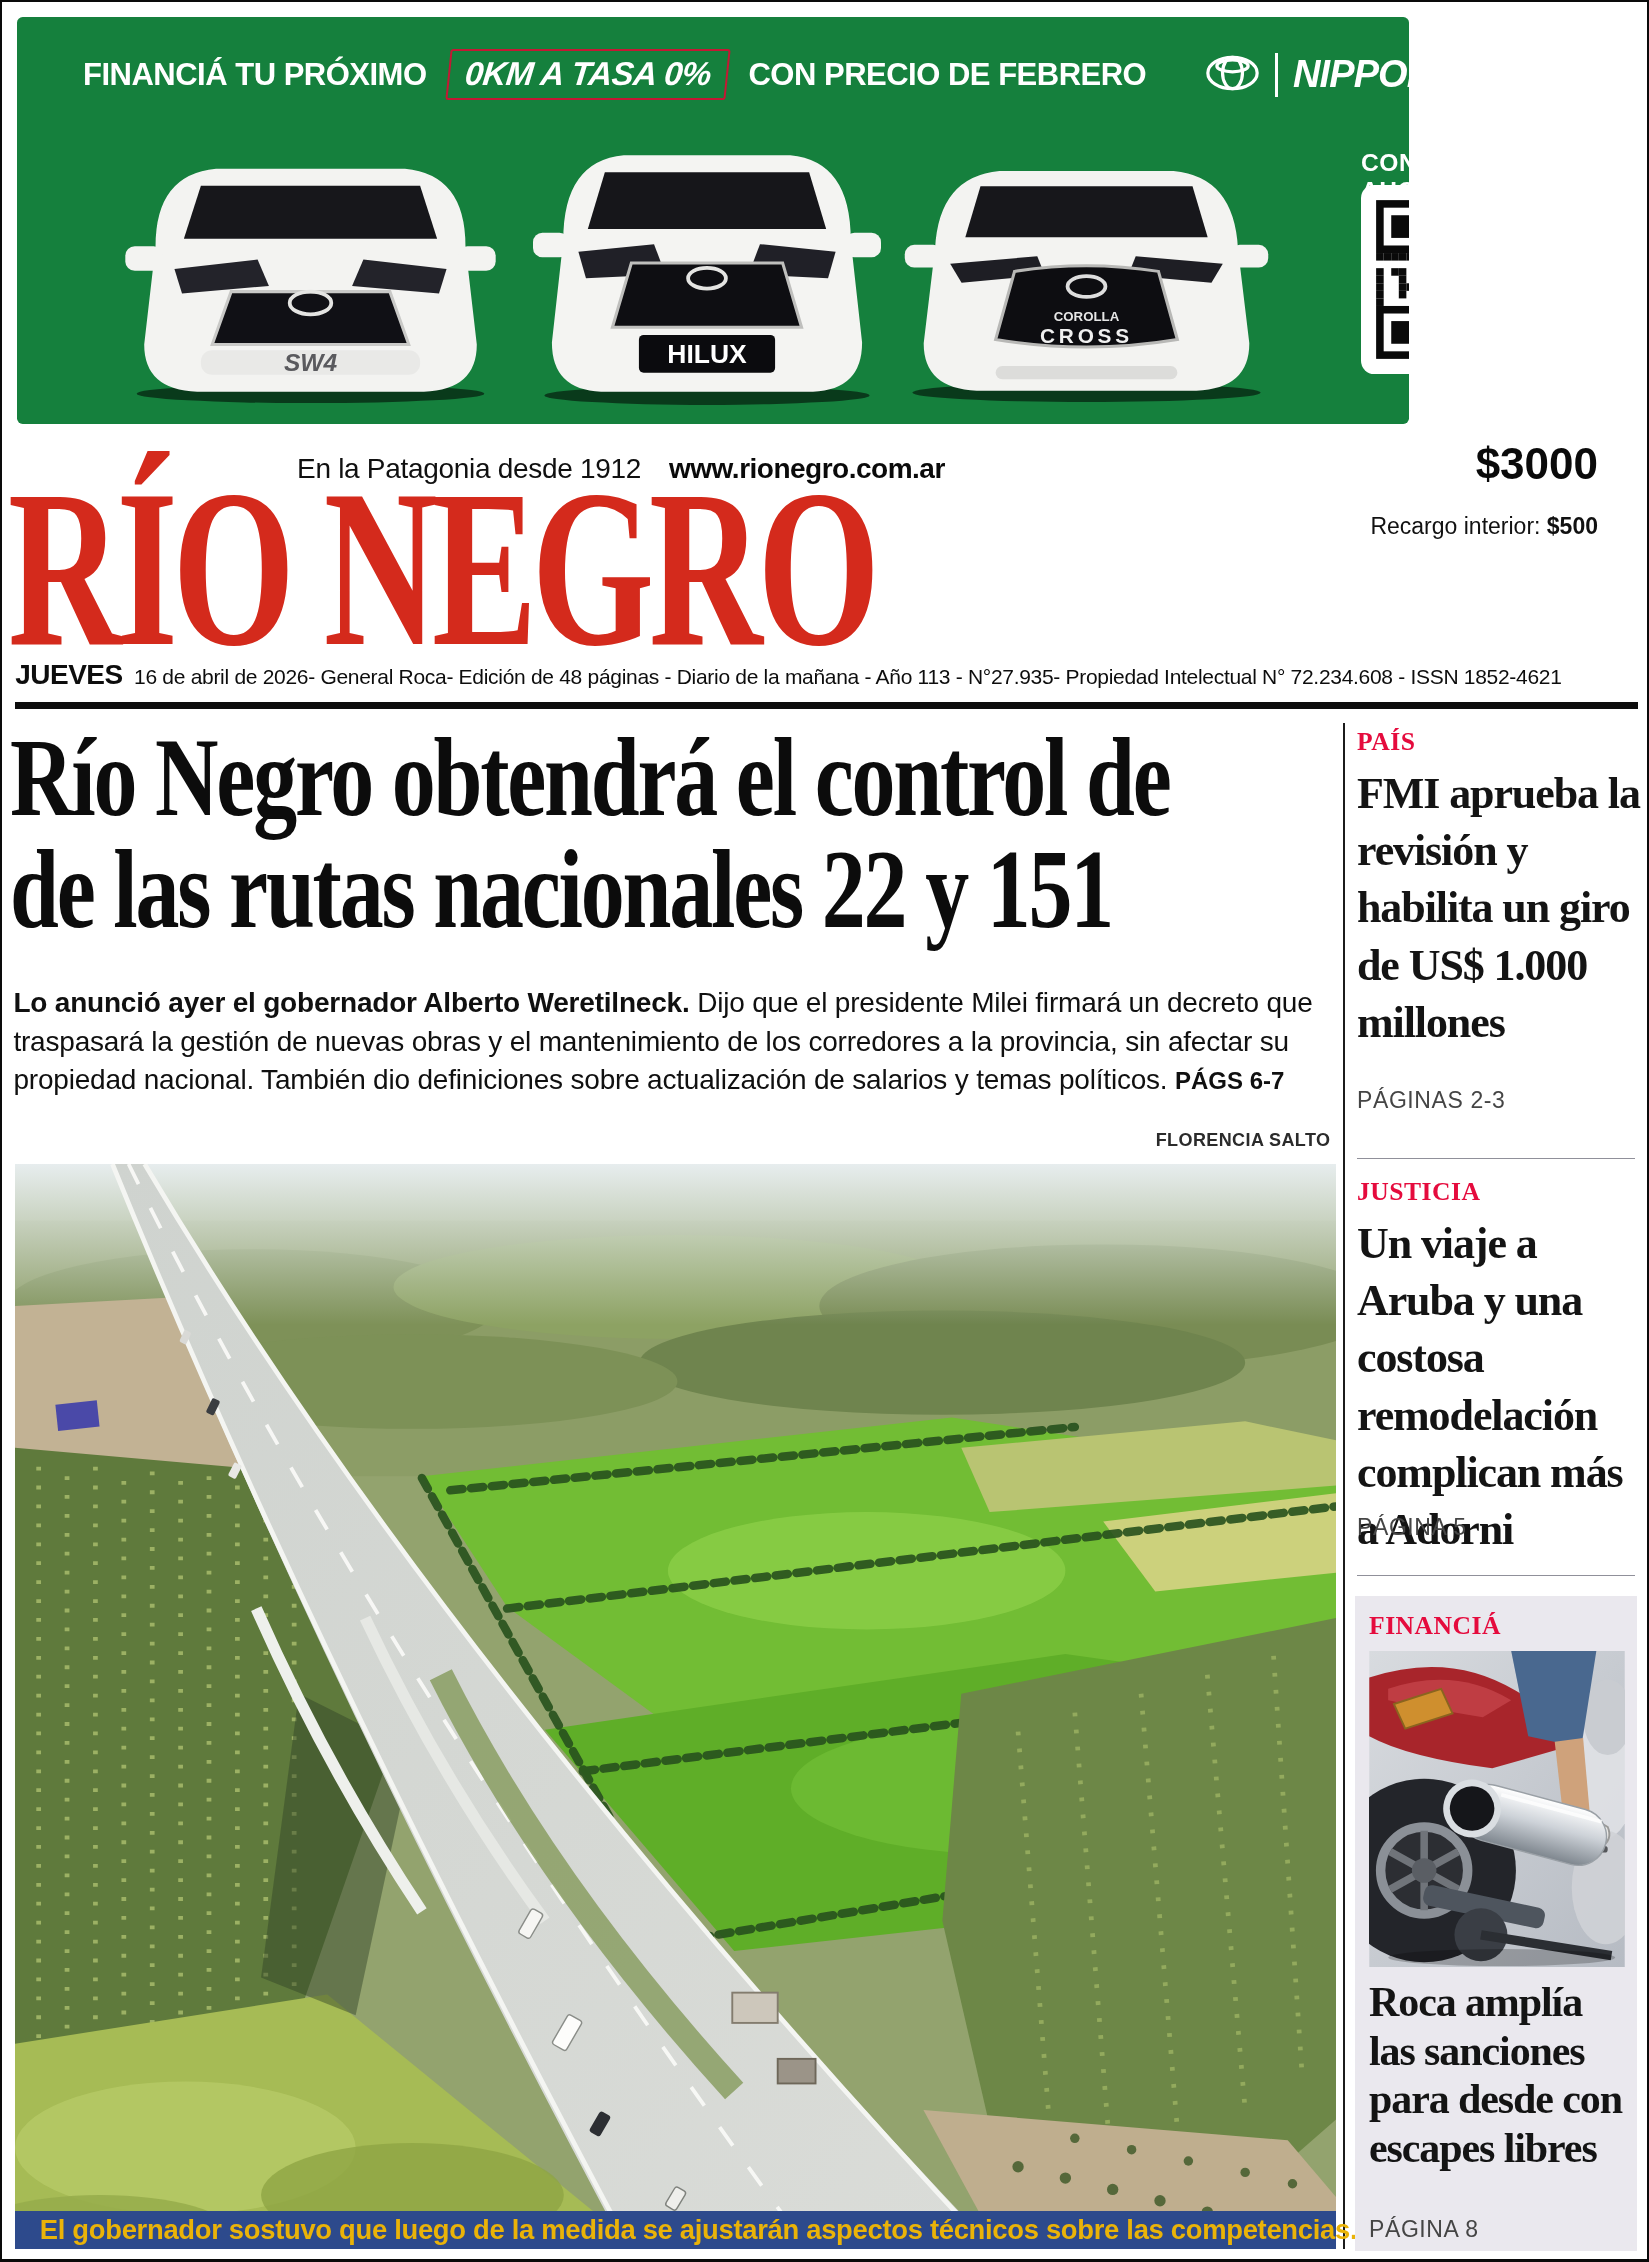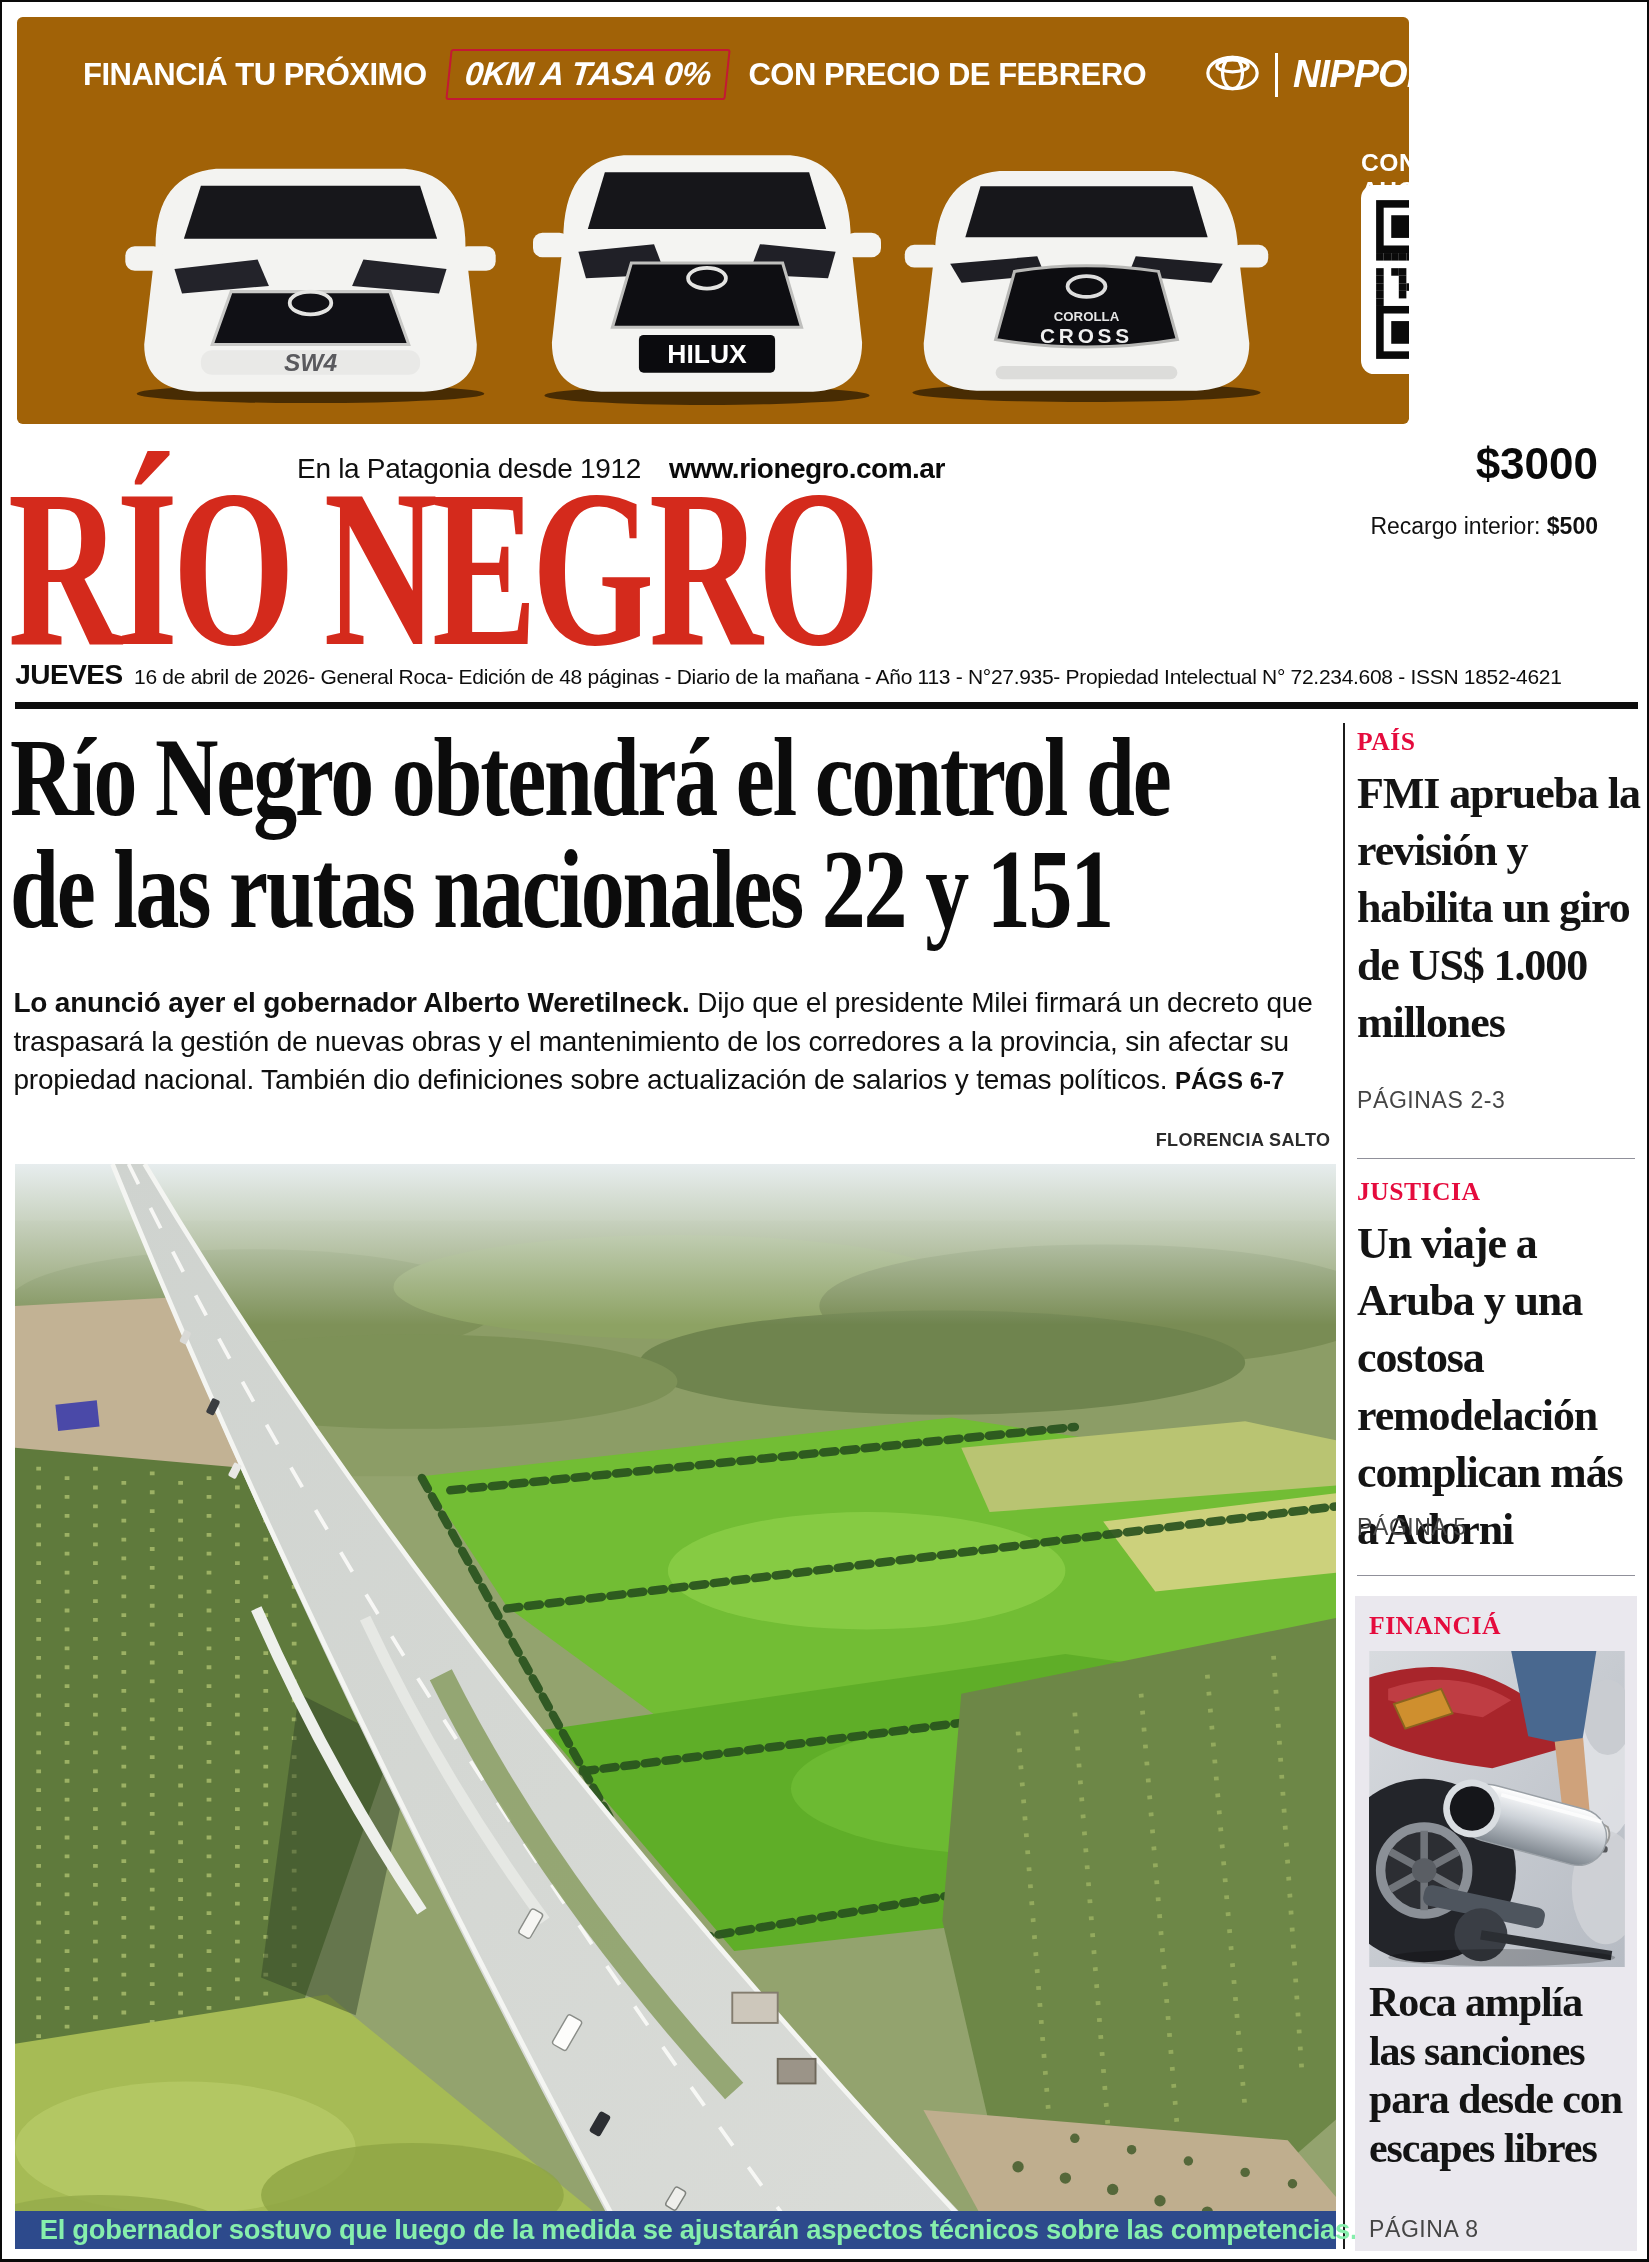--- a/index.html
+++ b/index.html
@@ -4,21 +4,21 @@
 <style>
   html,body{margin:0;padding:0;background:#777;}
   #page{
     position:relative;width:1649px;height:2263px;background:#fff;
     box-sizing:border-box;border:2.8px solid #0a0a0a;border-bottom-width:4.7px;
     font-family:"Liberation Sans",sans-serif;overflow:hidden;
   }
   .abs{position:absolute;}
 
   
-  .ad{left:15px;top:15px;width:1392px;height:407px;background:#a16207;border-radius:5.7px;overflow:hidden;}
+  .ad{left:15px;top:15px;width:1392px;height:407px;background:#15803d;border-radius:5.7px;overflow:hidden;}
   .ad-textrow{position:absolute;left:66px;top:32px;display:flex;align-items:center;gap:21px;color:#fff;white-space:nowrap;}
   .ad-prefix,.ad-suffix{font-size:31px;font-weight:700;letter-spacing:-0.5px;}
   .ad-highlight{font-size:33px;font-weight:800;font-style:italic;border:2.8px solid #c41834;border-radius:2.8px;
     padding:3.8px 15px 5.7px;transform:skewX(-6deg);letter-spacing:-0.5px;}
   .ad-brandblock{display:flex;align-items:center;gap:15px;margin-left:38px;}
   .ad-divider{width:2.8px;height:44px;background:#fff;}
   .ad-brand{font-size:38px;font-weight:800;font-style:italic;letter-spacing:-0.9px;}
   .qr-label{left:1344px;top:132px;color:#fff;font-size:24.6px;font-weight:700;letter-spacing:0.5px;}
   .qr-box{left:1344px;top:168px;}
   .car{position:absolute;}
@@ -41,21 +41,21 @@
   .vdivider{left:1341px;top:721px;width:1.9px;height:1526px;background:#1b1b1b;}
   .headline{left:7.6px;top:719px;width:1685px;color:#0c0c0c;font-family:"Liberation Serif",serif;font-weight:800;
     font-size:112px;line-height:1.0;letter-spacing:-2.8px;transform:scaleX(0.785);transform-origin:left top;}
   .deck{left:11.4px;top:982px;width:1317px;font-size:28px;line-height:1.38;color:#101010;letter-spacing:-0.2px;}
   .deck .lead,.deck .pages{font-weight:800;}
   .deck .pages{font-size:24px;letter-spacing:0;}
   .credit{left:11.4px;top:1128px;width:1317px;text-align:right;font-size:18px;font-weight:600;color:#2b2b2b;letter-spacing:0.4px;}
   .photo{left:13.2px;top:1162px;width:1321px;height:1085px;}
   .photo svg{display:block;}
   .caption-bar{position:absolute;left:0;bottom:0;width:100%;height:38px;background:#2d4a8c;box-sizing:border-box;
-    padding-left:24.6px;color:#86efac;font-size:27.4px;font-weight:700;line-height:38px;letter-spacing:-0.3px;white-space:nowrap;}
+    padding-left:24.6px;color:#eab308;font-size:27.4px;font-weight:700;line-height:38px;letter-spacing:-0.3px;white-space:nowrap;}
 
   
   .kicker{color:#e50b3d;font-size:25.6px;font-weight:800;font-family:"Liberation Serif",serif;letter-spacing:0.5px;}
   .side-headline{width:290px;color:#141414;font-family:"Liberation Serif",serif;font-weight:700;
     font-size:44px;line-height:1.3;letter-spacing:-1.1px;}
   .side-pages{font-size:23px;color:#454545;font-weight:500;letter-spacing:0.6px;}
   .side-hr{left:1355px;width:278px;height:0.9px;background:#90909a;}
   .transit-box{left:1353px;top:1594px;width:282px;height:655px;background:#eae8ee;}
   .transit-headline{left:1367px;top:1976px;width:265px;font-size:42px;line-height:1.16;}
 </style>

